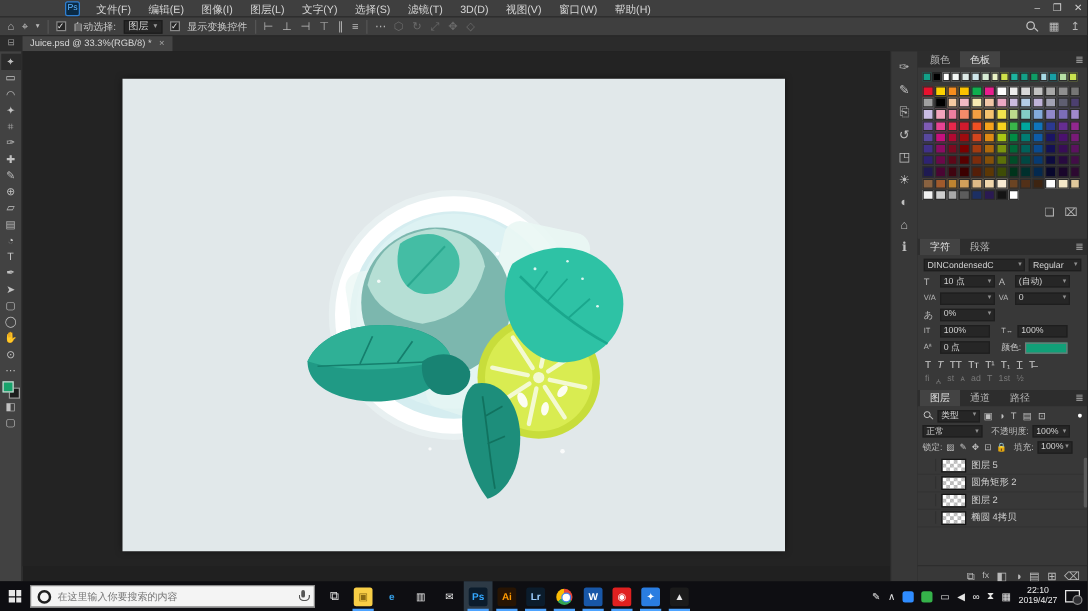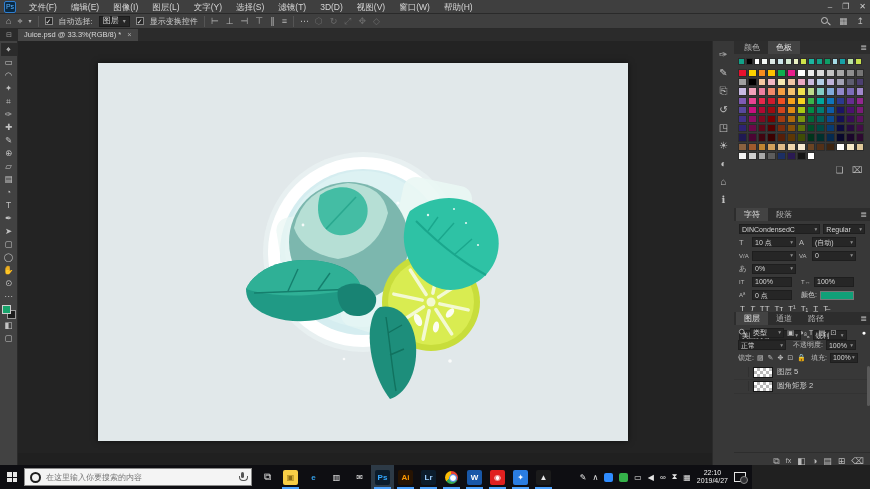--- a/index.html
+++ b/index.html
@@ -2,21 +2,21 @@
 <html><head>
 <meta charset="utf-8">
 <style>
   * { margin:0; padding:0; box-sizing:border-box; }
   html,body { width:870px; height:489px; overflow:hidden; background:#202020;
     font-family:"Liberation Sans","DejaVu Sans",sans-serif; -webkit-font-smoothing:antialiased; }
   .abs { position:absolute; }
   #app { position:relative; width:870px; height:489px; }
 
   
-  #menubar { left:0; top:0; width:870px; height:14px; background:#3f3f3f; display:flex; align-items:center; gap:0; border-bottom:1px solid #2a2a2a;}
+  #menubar { left:0; top:0; width:870px; height:14px; background:#3f3f3f; display:flex; align-items:center; gap:0; border-bottom:1px solid #2a2a2a;padding-left:48px;}
   .ps-logo { width:12px; height:12px; margin:0 6px 0 4px; background:#0a2a44; border:1px solid #2f7fd2; color:#5cb3ff; font-size:7px; line-height:10px; text-align:center; border-radius:2px;}
   .menu-item { color:#d6d6d6; font-size:8.5px; padding:0 7px; line-height:14px; cursor:default;}
   #winctl { right:4px; top:0; display:flex; gap:10px; color:#cfcfcf; font-size:8px; line-height:13px;}
   #winctl span{cursor:pointer}
 
   #optionsbar { left:0; top:14px; width:870px; height:15px; background:#3f3f3f; border-bottom:1px solid #2a2a2a; display:flex; align-items:center; gap:6px; padding:0 6px; color:#c9c9c9; font-size:8px;}
   .opt-sep { width:1px; height:11px; background:#555; }
   .cb { width:8px; height:8px; background:#262626; border:1px solid #8a8a8a; color:#e8e8e8; font-size:7px; line-height:7px; text-align:center;}
   .dd { background:#262626; border:1px solid #1c1c1c; color:#d0d0d0; font-size:8px; padding:0 3px; height:11px; line-height:10px; display:inline-flex; align-items:center; gap:4px;}
   .dd .car{ font-size:6px; color:#9a9a9a;}
@@ -85,21 +85,21 @@
     background-size:6px 6px; background-position:0 0,3px 3px;}
   .lname { color:#d0d0d0; font-size:7.5px;}
   #layers-foot { display:flex; justify-content:flex-end; gap:6px; padding:2px 6px 0 0; color:#b5b5b5; font-size:8px; border-top:1px solid #2d2d2d; margin-top:2px;}
   .scrollthumb { position:absolute; right:0; top:0; width:3px; height:40px; background:#5a5a5a; border-radius:2px;}
 
   
   #statusbar { left:18px; top:453px; width:694px; height:12px; background:#424242; border-top:1px solid #2a2a2a; display:flex; align-items:center; gap:8px; padding:0 6px; color:#c6c6c6; font-size:7.5px;}
   #status-zoom { background:#2e2e2e; padding:0 3px; border:1px solid #222; height:9px; line-height:8px;}
 
   
-  #taskbar { left:0; top:465px; width:752px; height:24px; background:#0e0e12; display:flex; align-items:center;}
+  #taskbar { left:0; top:465px; width:870px; height:24px; background:#0e0e12; display:flex; align-items:center;}
   #startbtn { width:24px; height:24px; display:flex; align-items:center; justify-content:center; cursor:pointer;}
   .winlogo { width:10px; height:10px; display:grid; grid-template-columns:4.5px 4.5px; grid-template-rows:4.5px 4.5px; gap:1px;}
   .winlogo span{ background:#e8e8e8;}
   #searchbox { width:228px; height:18px; background:#f4f4f4; border:1px solid #8a8a8a; display:flex; align-items:center; gap:5px; padding:0 5px; margin-right:4px;}
   #cortana { width:11px; height:11px; border:2.2px solid #1f1f1f; border-radius:50%;}
   #searchbox input { flex:1; border:0; background:transparent; font-size:8px; color:#444; outline:none; font-family:inherit;}
   .mic { width:7px; height:10px; position:relative;}
   .mic::before{content:"";position:absolute;left:2px;top:0;width:3px;height:6px;background:#555;border-radius:2px;}
   .mic::after{content:"";position:absolute;left:0;top:4px;width:7px;height:4px;border:1px solid #555;border-top:0;border-radius:0 0 4px 4px;}
   .tb-icon { width:23px; height:24px; display:flex; align-items:center; justify-content:center; position:relative; cursor:pointer;}
@@ -466,21 +466,21 @@
               <span class="sw" style="background: rgb(255, 255, 255);"></span>
             </div>
           </div>
       </div>
       <div id="swatches-foot">
           <span class="icon-btn">❏</span>
           <span class="icon-btn">⌧</span>
         </div>
     </div>
 
-    <div id="charpanel" style="position:absolute;left:0;top:167px;width:136px;">
+    <div id="charpanel" style="position:absolute;left:0;top:150px;width:136px;">
       <div class="ptabs" id="char-tabs">
           <span class="ptab on">字符</span>
           <span class="ptab">段落</span>
           <span class="pmenu">≣</span>
         </div>
       <div class="row">
         <span class="fld" style="width:82px">
             <span>DINCondensedC</span>
             <span class="car">▾</span>
           </span>
@@ -623,20 +623,30 @@
         <div class="scrollthumb"></div>
       <div class="layer">
             <span class="eyebox"></span>
             <span class="thumb"></span>
             <span class="lname">图层 5</span>
           </div>
           <div class="layer">
             <span class="eyebox"></span>
             <span class="thumb"></span>
             <span class="lname">圆角矩形 2</span>
+          </div>
+          <div class="layer">
+            <span class="eyebox"></span>
+            <span class="thumb"></span>
+            <span class="lname">图层 2</span>
+          </div>
+          <div class="layer">
+            <span class="eyebox"></span>
+            <span class="thumb"></span>
+            <span class="lname">椭圆 4拷贝</span>
           </div>
         </div>
       <div id="layers-foot">
           <span class="icon-btn">⧉</span>
           <span class="icon-btn" style="font-size: 7px;">fx</span>
           <span class="icon-btn">◧</span>
           <span class="icon-btn">◑</span>
           <span class="icon-btn">▤</span>
           <span class="icon-btn">⊞</span>
           <span class="icon-btn">⌫</span>

